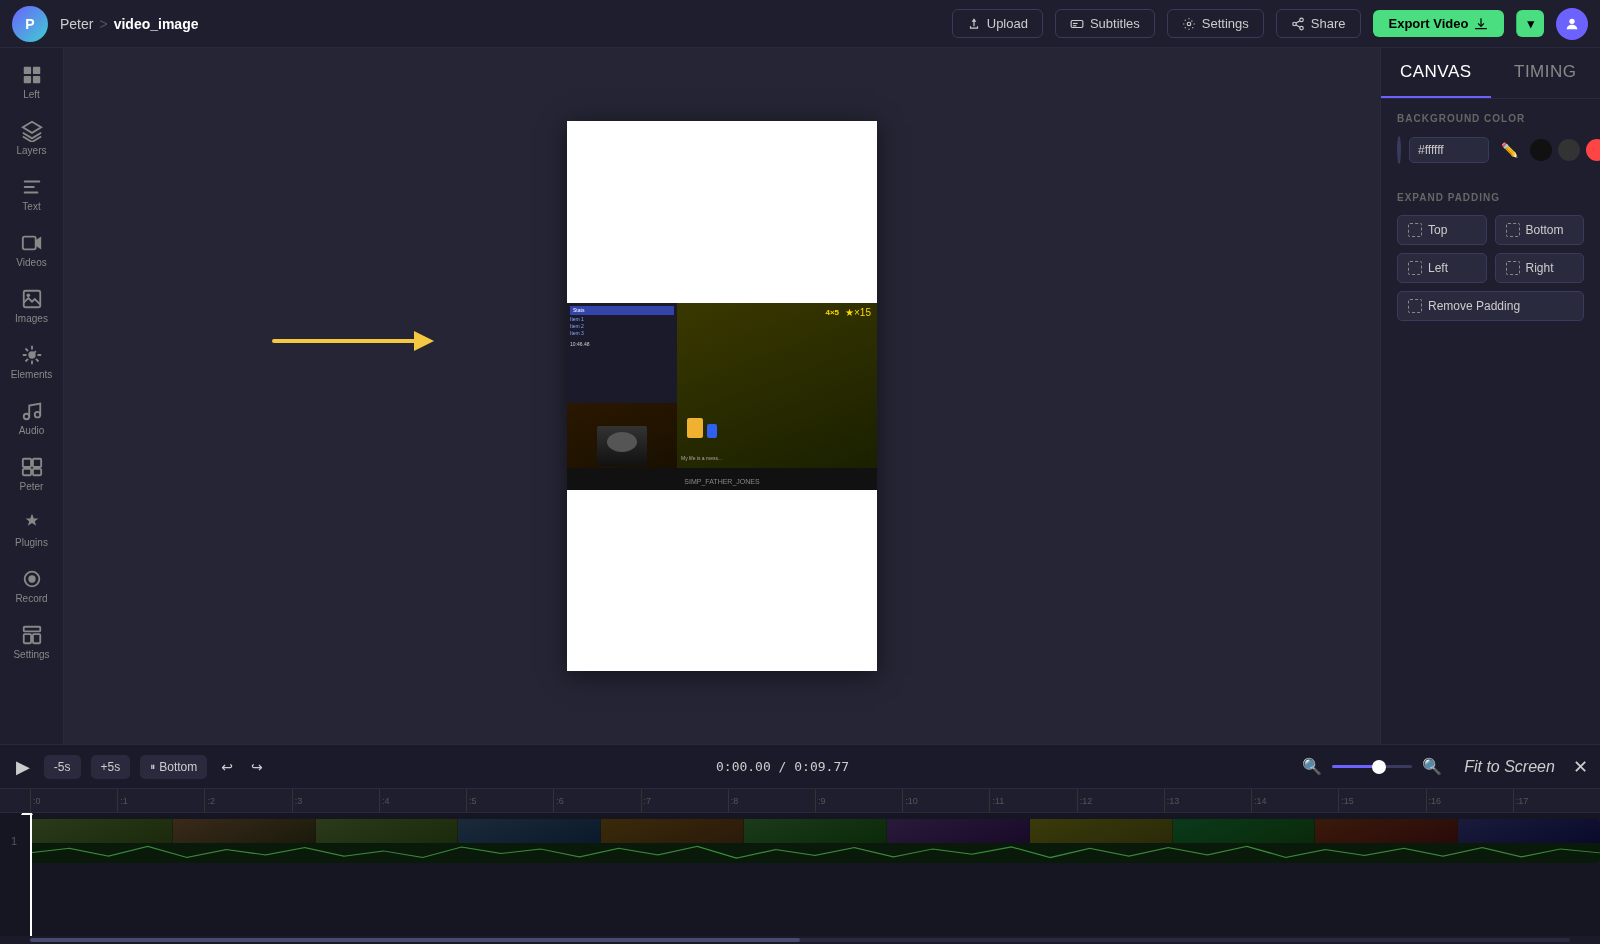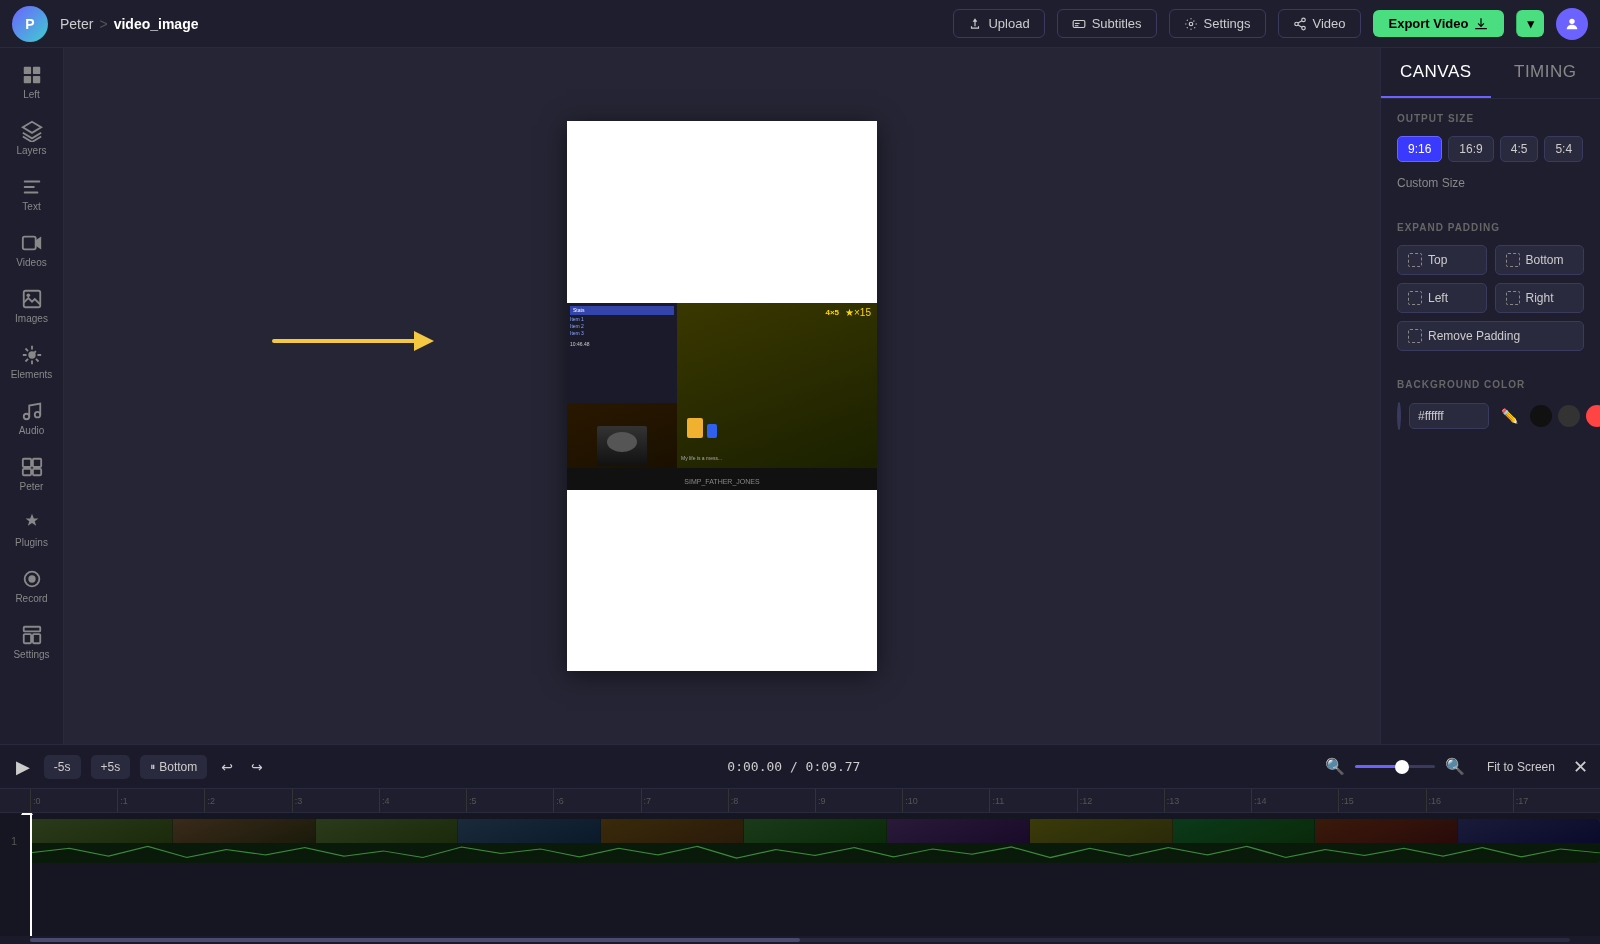--- a/index.html
+++ b/index.html
@@ -66,21 +66,21 @@
     
     .bottom-bar { height: 200px; background: #161622; border-top: 1px solid #2a2a3e; flex-shrink: 0; display: flex; flex-direction: column; }
     .timeline-controls { height: 44px; background: #1a1a2a; display: flex; align-items: center; padding: 0 12px; gap: 10px; border-bottom: 1px solid #2a2a3e; }
     .ctrl-btn { background: transparent; border: none; color: #ccc; cursor: pointer; font-size: 18px; padding: 4px; }
     .time-jump-btn { background: #2a2a3e; border: none; color: #ccc; padding: 5px 10px; border-radius: 5px; cursor: pointer; font-size: 12px; }
     .split-btn { background: #2a2a3e; border: none; color: #ccc; padding: 5px 10px; border-radius: 5px; cursor: pointer; font-size: 12px; display: flex; align-items: center; gap: 4px; }
     .time-display { color: #ccc; font-size: 13px; font-family: monospace; margin: 0 auto; }
     .zoom-control { display: flex; align-items: center; gap: 6px; }
     .zoom-slider { -webkit-appearance: none; width: 80px; height: 3px; border-radius: 2px; background: linear-gradient(to right, #6c63ff 60%, #3a3a5e 60%); }
     .zoom-slider::-webkit-slider-thumb { -webkit-appearance: none; width: 14px; height: 14px; border-radius: 50%; background: #fff; cursor: pointer; }
-    .fit-screen-btn { background: transparent; border: none; color: #ccc; font-size: 12px; cursor: pointer; padding: 4px 8px; }
+    .fit-screen-btn { background: transparent; border: none; color: #ccc; font-size: 16px; cursor: pointer; padding: 4px 8px; font-style: italic; }
     .close-btn { background: transparent; border: none; color: #ccc; cursor: pointer; font-size: 18px; }
 
     .timeline-ruler { height: 24px; background: #1e1e2e; display: flex; align-items: center; padding: 0; overflow: hidden; position: relative; border-bottom: 1px solid #2a2a3e; }
     .ruler-marks { display: flex; align-items: flex-end; width: 100%; height: 100%; padding-left: 30px; gap: 0; }
     .ruler-mark { flex: 1; text-align: left; font-size: 9px; color: #555; border-left: 1px solid #333; padding-left: 2px; height: 100%; display: flex; align-items: center; }
 
     .timeline-tracks { flex: 1; background: #161622; position: relative; overflow: hidden; padding-left: 30px; }
     .track-row { height: 56px; position: relative; display: flex; align-items: center; }
     .track-num { position: absolute; left: -28px; top: 50%; transform: translateY(-50%); font-size: 11px; color: #555; width: 24px; text-align: center; }
     .video-track { height: 44px; background: linear-gradient(to bottom, #2a3a2a, #1a2a1a); border-radius: 4px; position: relative; overflow: hidden; flex: 1; }
@@ -125,21 +125,21 @@
     <span>Settings</span>
   </button>
   <button class="topbar-btn">
     <svg viewBox="0 0 24 24">
         <circle cx="18" cy="5" r="3" fill="none" stroke="#ccc" stroke-width="2"></circle>
         <circle cx="6" cy="12" r="3" fill="none" stroke="#ccc" stroke-width="2"></circle>
         <circle cx="18" cy="19" r="3" fill="none" stroke="#ccc" stroke-width="2"></circle>
         <line x1="8.59" y1="13.51" x2="15.42" y2="17.49" stroke="#ccc" stroke-width="2"></line>
         <line x1="15.41" y1="6.51" x2="8.59" y2="10.49" stroke="#ccc" stroke-width="2"></line>
       </svg>
-    <span>Video</span>
+    <span>Share</span>
   </button>
   <button class="export-btn">
     <span>Export Video</span>
     <svg viewBox="0 0 24 24" width="14" height="14">
         <path d="M12 2v14m-5-5l5 5 5-5M2 20h20" stroke="#000" stroke-width="2" fill="none"></path>
       </svg>
   </button>
   <button class="export-dropdown">▾</button>
   <div class="topbar-avatar">
     <svg width="16" height="16" viewBox="0 0 24 24" fill="#fff">
@@ -286,31 +286,34 @@
   <div class="right-panel">
     <div class="panel-tabs">
       <div class="panel-tab active">
         <span>CANVAS</span>
       </div>
       <div class="panel-tab">
         <span>TIMING</span>
       </div>
     </div>
 
+
     <div class="panel-section">
-      <div class="panel-section-title">OUTPUT SIZE</div>
-      <div class="size-options">
-        <button class="size-btn active">9:16</button>
-        <button class="size-btn">16:9</button>
-        <button class="size-btn">4:5</button>
-        <button class="size-btn">5:4</button>
-      </div>
-      <button class="custom-size-btn">
-        <span>Custom Size</span>
-      </button>
+      <div class="panel-section-title">BACKGROUND COLOR</div>
+      <div class="bg-color-row">
+        <div class="color-swatch" style="background:#ffffff;"></div>
+        <input class="color-value" type="text" value="#ffffff" style="">
+        <button class="pencil-btn">✏️</button>
+        <div class="color-options">
+          <div class="color-dot" style="background:#111111;"></div>
+          <div class="color-dot" style="background:#333333;"></div>
+          <div class="color-dot" style="background:#ff4444;"></div>
+
+        </div>
+      </div>
     </div>
 
     <div class="panel-section">
       <div class="panel-section-title">EXPAND PADDING</div>
       <div class="padding-grid">
         <button class="padding-btn">
           <span class="padding-icon"></span>
           <span>Top</span>
         </button>
         <button class="padding-btn">
@@ -323,35 +326,20 @@
         </button>
         <button class="padding-btn">
           <span class="padding-icon"></span>
           <span>Right</span>
         </button>
       </div>
       <button class="remove-padding-btn">
         <span class="padding-icon"></span>
         <span>Remove Padding</span>
       </button>
-    </div>
-
-    <div class="panel-section">
-      <div class="panel-section-title">BACKGROUND COLOR</div>
-      <div class="bg-color-row">
-        <div class="color-swatch" style="background:#ffffff;"></div>
-        <input class="color-value" type="text" value="#ffffff" style="">
-        <button class="pencil-btn">✏️</button>
-        <div class="color-options">
-          <div class="color-dot" style="background:#111111;"></div>
-          <div class="color-dot" style="background:#333333;"></div>
-          <div class="color-dot" style="background:#ff4444;"></div>
-
-        </div>
-      </div>
     </div>
   </div>
 
 </div>
 
 <div class="bottom-bar">
 
   <div class="timeline-controls">
     <button class="ctrl-btn">▶</button>
     <button class="time-jump-btn">-5s</button>

